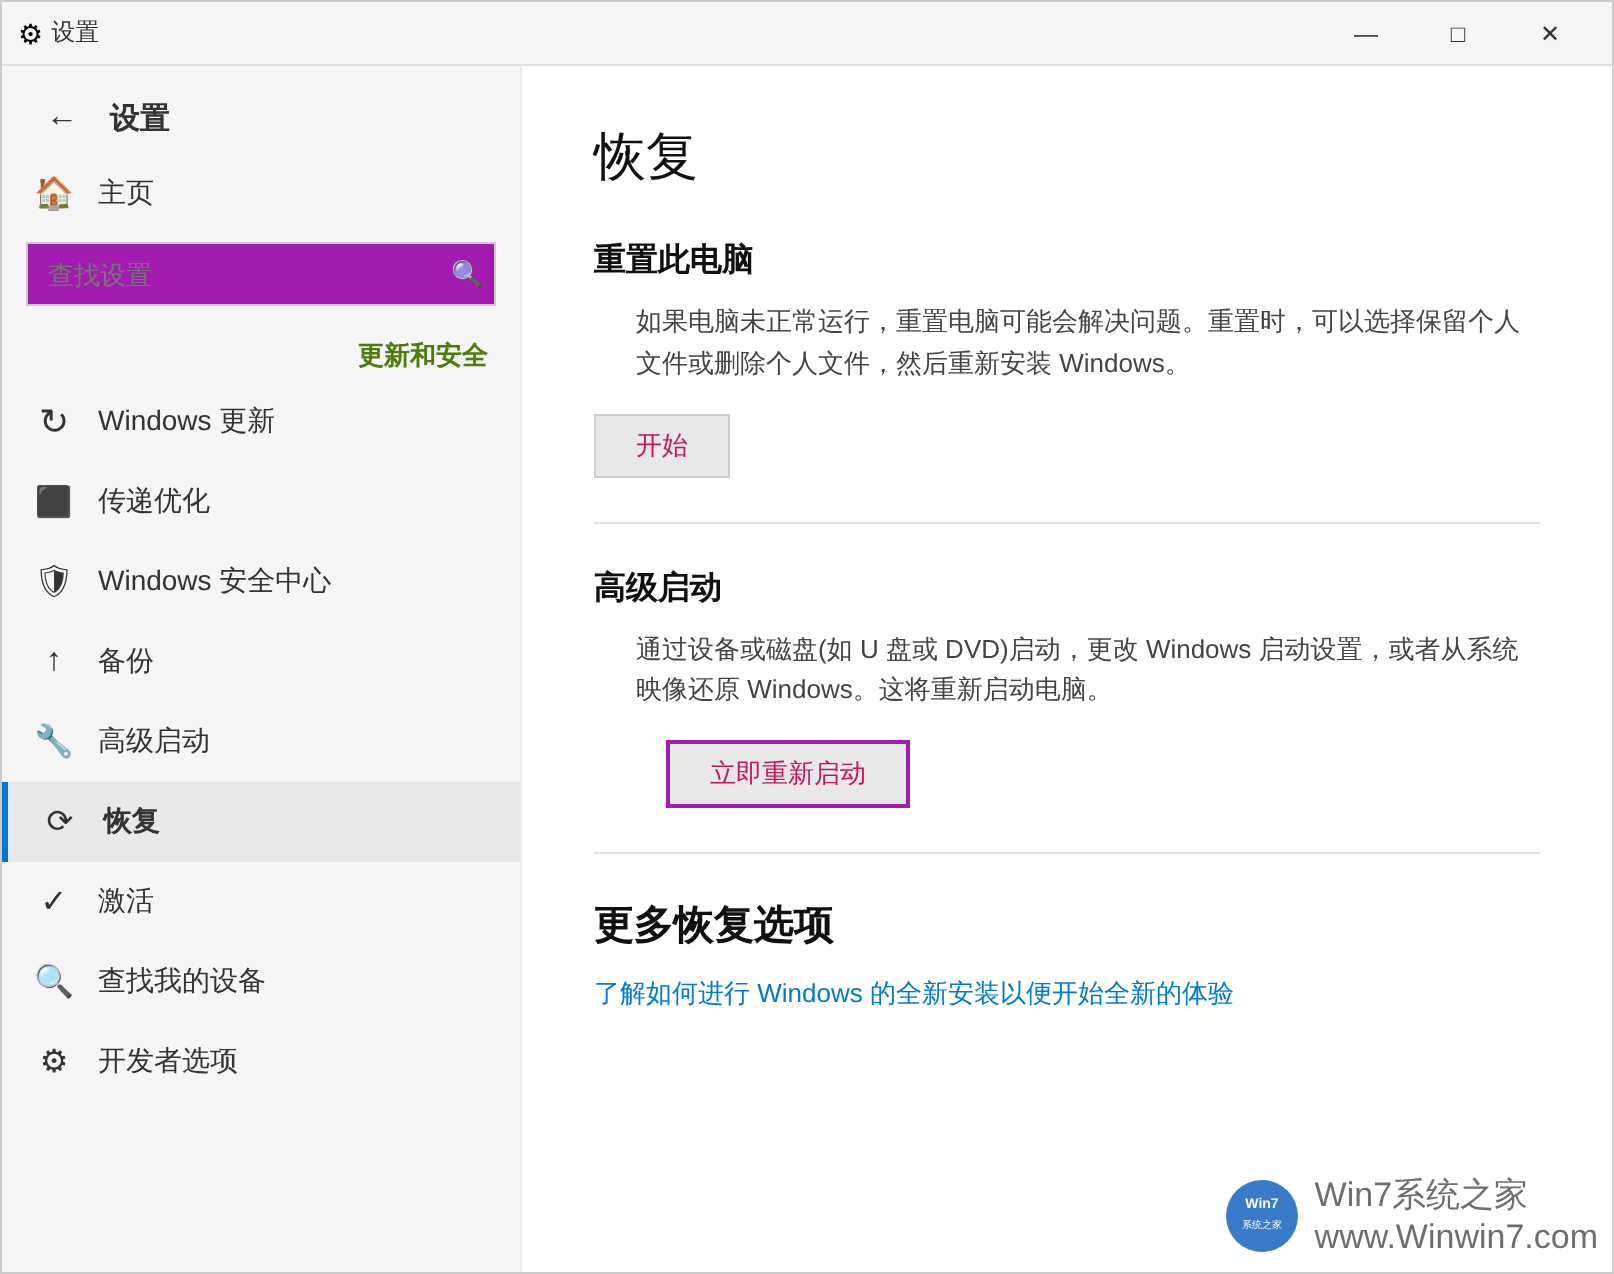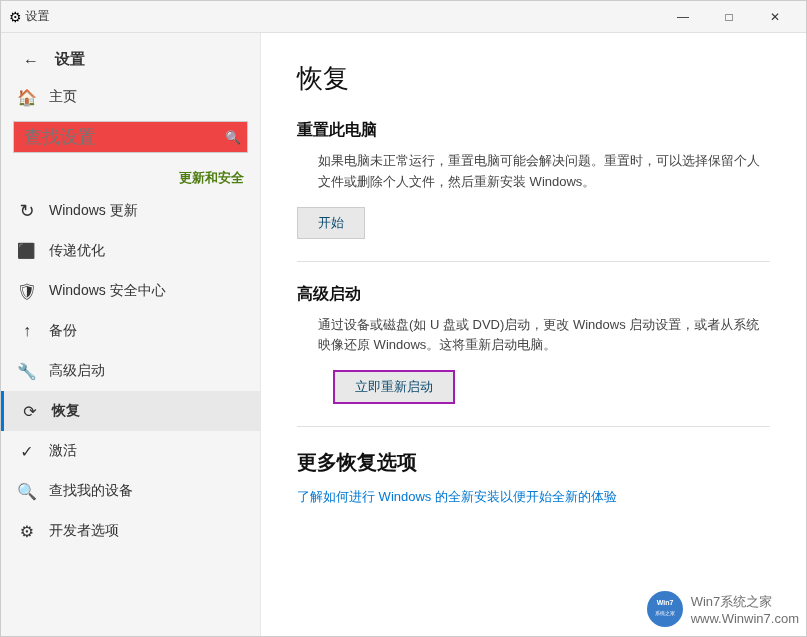--- a/index.html
+++ b/index.html
@@ -110,22 +110,22 @@
 
     .search-box {
       margin: 4px 12px 8px 12px;
       position: relative;
     }
     .search-input {
       width: 100%;
       height: 32px;
       padding: 0 32px 0 10px;
       border: 1px solid #ccc;
-      background: #ef4444;
-      font-size: 18px;
+      background: #a21caf;
+      font-size: 13px;
       outline: none;
     }
     .search-icon-box {
       position: absolute;
       right: 6px;
       top: 50%;
       transform: translateY(-50%);
       color: #666;
       font-size: 13px;
     }
@@ -196,21 +196,21 @@
       margin-left: 21px;
     }
 
     .action-btn {
       display: inline-block;
       padding: 6px 20px;
       background: #e8e8e8;
       border: 1px solid #ccc;
       cursor: pointer;
       font-size: 13px;
-      color: #0c4a6e;
+      color: #be185d;
       font-family: Liberation Sans, sans-serif;
     }
 
     .action-btn.highlighted {
       border: 2px solid #a21caf;
       margin-left: 36px;
     }
 
     .divider {
       height: 1px;
@@ -350,18 +350,18 @@
       </div>
     </div>
   </div>
 
   <div class="watermark">
     <svg class="watermark-logo" viewBox="0 0 40 40">
       <circle cx="20" cy="20" r="18" fill="#1565c0"></circle>
       <text x="20" y="16" text-anchor="middle" fill="white" font-size="7" font-weight="bold">Win7</text>
       <text x="20" y="26" text-anchor="middle" fill="white" font-size="5">系统之家</text>
     </svg>
-    <div style="font-size:13px;color:#555;">
+    <div style="font-size:17px;color:#555;">
       <div>Win7系统之家</div>
       <div>www.Winwin7.com</div>
     </div>
   </div>
 </div>
 
 </body></html>

